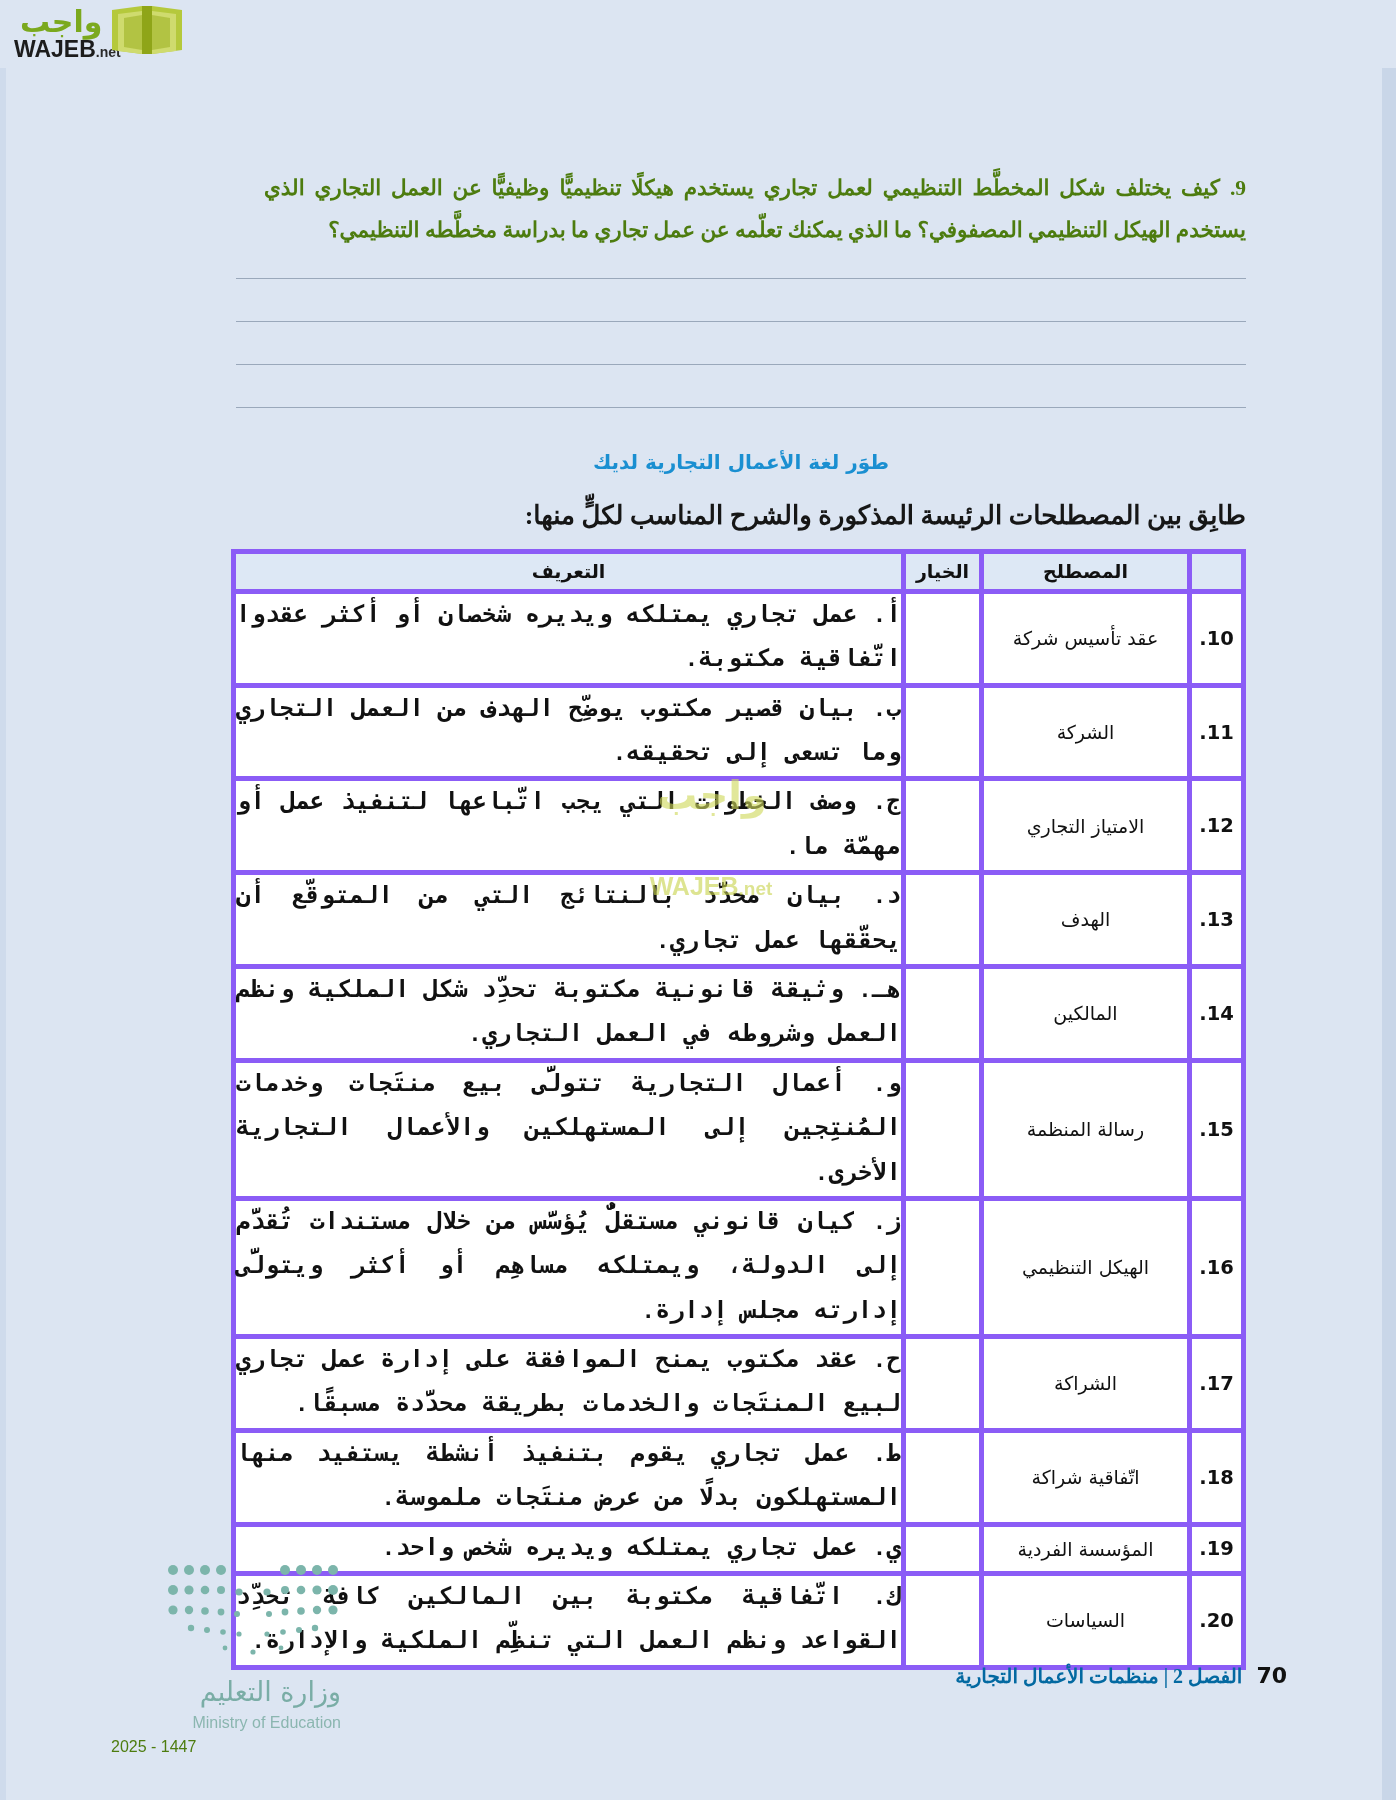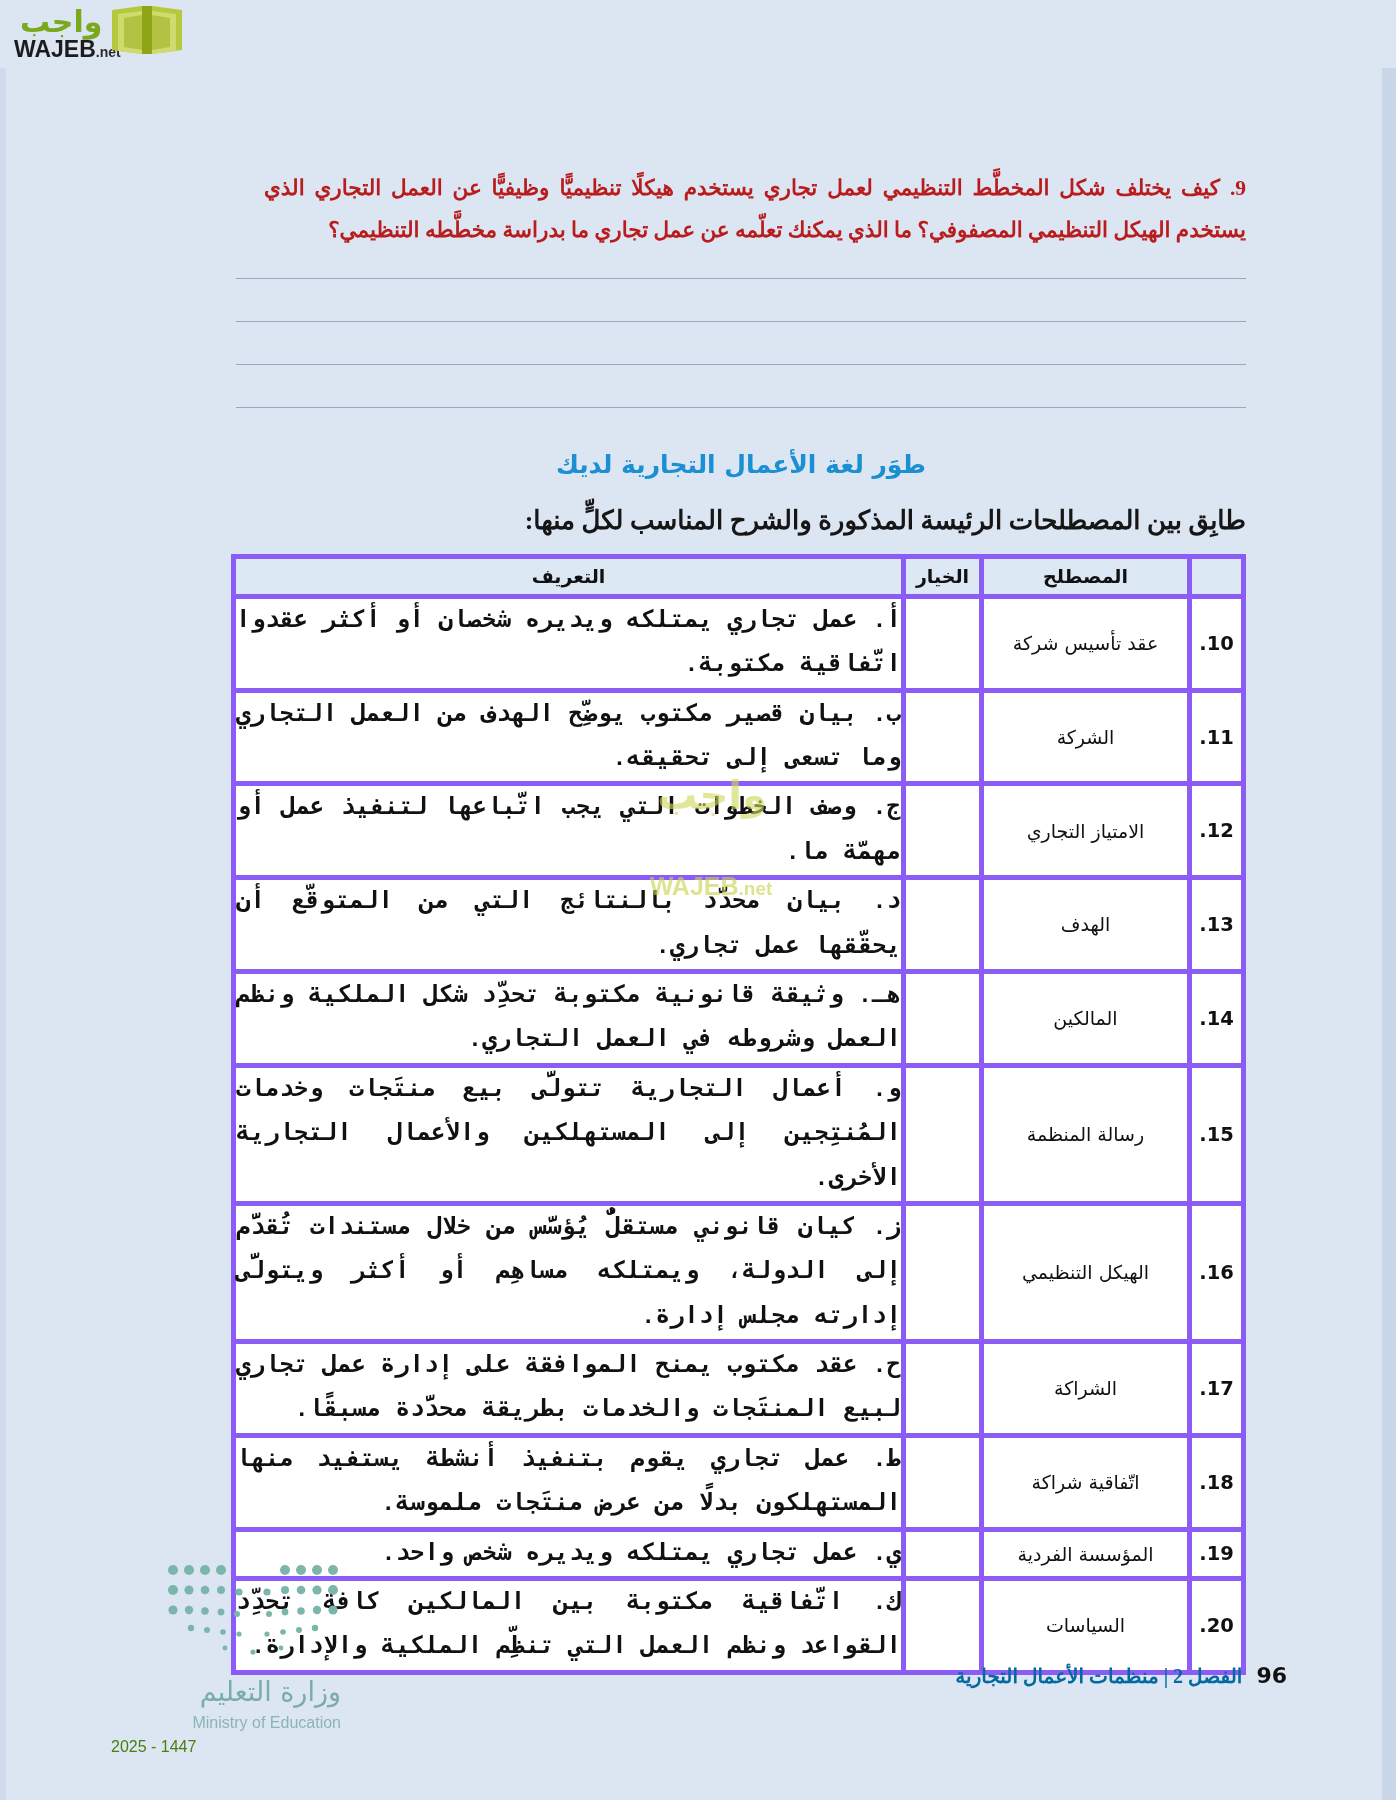--- a/index.html
+++ b/index.html
@@ -89,21 +89,21 @@
     top: 100px;
     right: 150px;
     width: 1010px;
   }
 
   
   #question-block {
     direction: rtl;
     font-size: 21.5px;
     line-height: 1.95;
-    color: #b91c1c;
+    color: #4d7c0f;
     text-align: justify;
     font-family: "Liberation Serif", serif;
     font-weight: 600;
     margin-left: 28px;
   }
   #question-block .qnum {
     font-weight: 700;
   }
 
   #answer-lines {
@@ -115,21 +115,21 @@
     margin-bottom: 42px;
   }
 
   
   #section-heading {
     margin-top: 22px;
     text-align: center;
     color: #1a8fd1;
     font-family: "DejaVu Sans", sans-serif;
     font-weight: 700;
-    font-size: 25px;
+    font-size: 20px;
     letter-spacing: 0px;
     direction: rtl;
   }
 
   
   #instruction-line {
     margin-top: 26px;
     text-align: right;
     font-size: 26px;
     color: #161616;
@@ -483,18 +483,18 @@
             <circle cx="90" cy="96" r="2.6"></circle>
             <circle cx="118" cy="92" r="2.4"></circle>
         </g>
       </svg>
       <div id="moe-ar">وزارة التعليم</div>
       <div id="moe-en">Ministry of Education</div>
       <div id="moe-year">2025 - 1447</div>
     </div>
 
     <div id="footer-right">
-      <span id="page-number">96</span>
+      <span id="page-number">70</span>
       <span id="footer-chapter">الفصل 2 | منظمات الأعمال التجارية</span>
     </div>
   </div>
 
 </div>
 
 </body></html>

